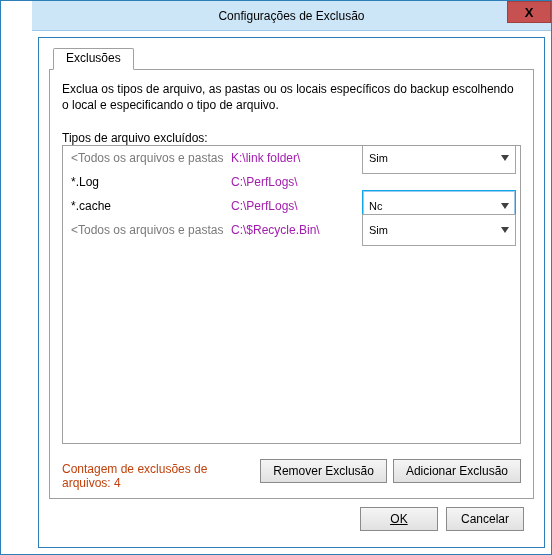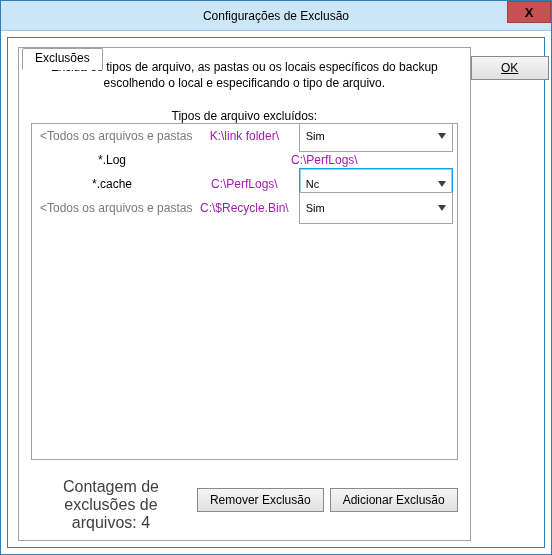--- a/index.html
+++ b/index.html
@@ -10,20 +10,21 @@
     background: #fff;
   }
   .window {
     width: 552px;
     height: 555px;
     border: 1px solid #2e7fb8;
     background: #fff;
     position: relative;
     display: flex;
     flex-direction: column;
+    padding-left: 31px;
   }
   .titlebar {
     height: 30px;
     background: linear-gradient(#cde6f7, #cde6f7);
     border-bottom: 1px solid #9fc8e8;
     display: flex;
     align-items: center;
     justify-content: center;
     position: relative;
   }
@@ -46,24 +47,23 @@
     font-weight: bold;
     font-size: 13px;
     cursor: pointer;
   }
   .inner {
     flex: 1;
     margin: 6px;
     border: 1px solid #2e7fb8;
     background: #fff;
     display: flex;
-    flex-direction: row;
+    flex-direction: column;
     padding: 10px 10px 6px 10px;
     position: relative;
-    text-align: center;
   }
   .tabs {
     position: relative;
     height: 22px;
   }
   .tab {
     position: absolute;
     top: 0;
     left: 4px;
     height: 22px;
@@ -162,22 +162,22 @@
   }
   .caret svg { display:block; }
   .footer-row {
     display: flex;
     align-items: center;
     justify-content: space-between;
     margin-top: 8px;
     gap: 6px;
   }
   .count-label {
-    font-size: 16px;
-    color: #404040;
+    font-size: 12px;
+    color: #c2410c;
     flex: 1;
     margin-top: 10px;
   }
   .btn {
     height: 24px;
     padding: 0 12px;
     background: linear-gradient(#f5f5f5, #e1e1e1);
     border: 1px solid #8a8a8a;
     font-size: 12px;
     cursor: pointer;

